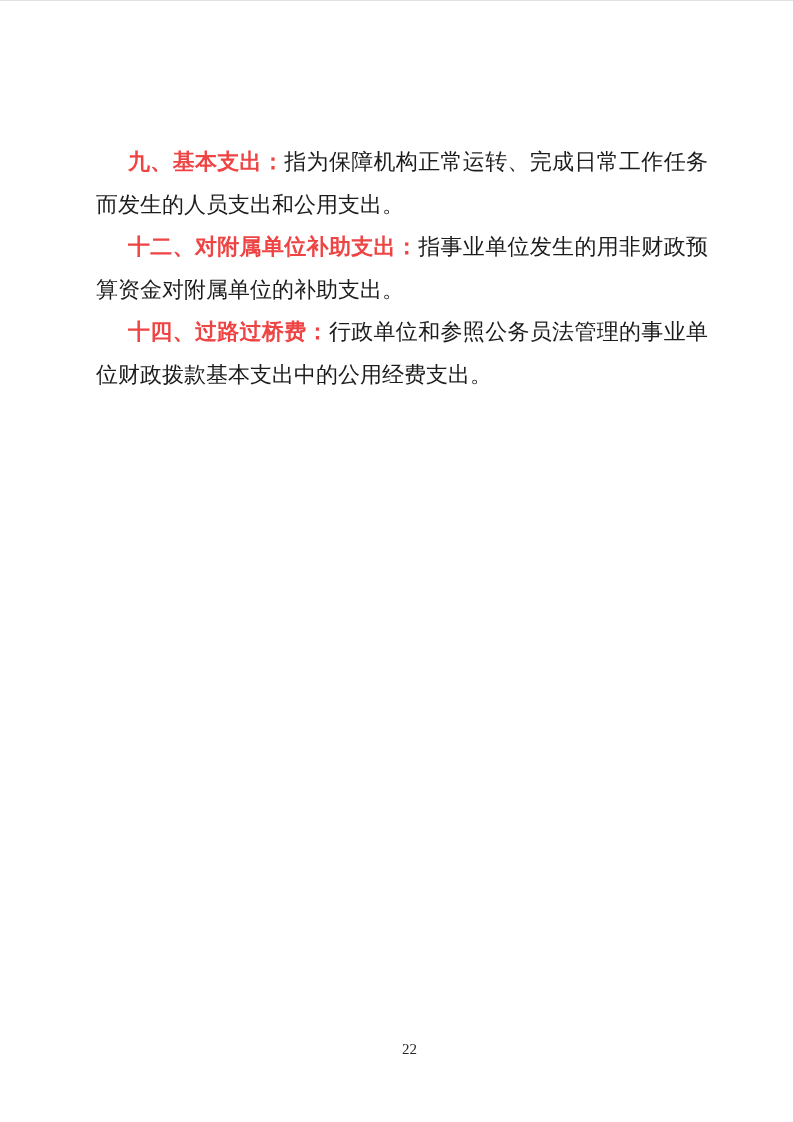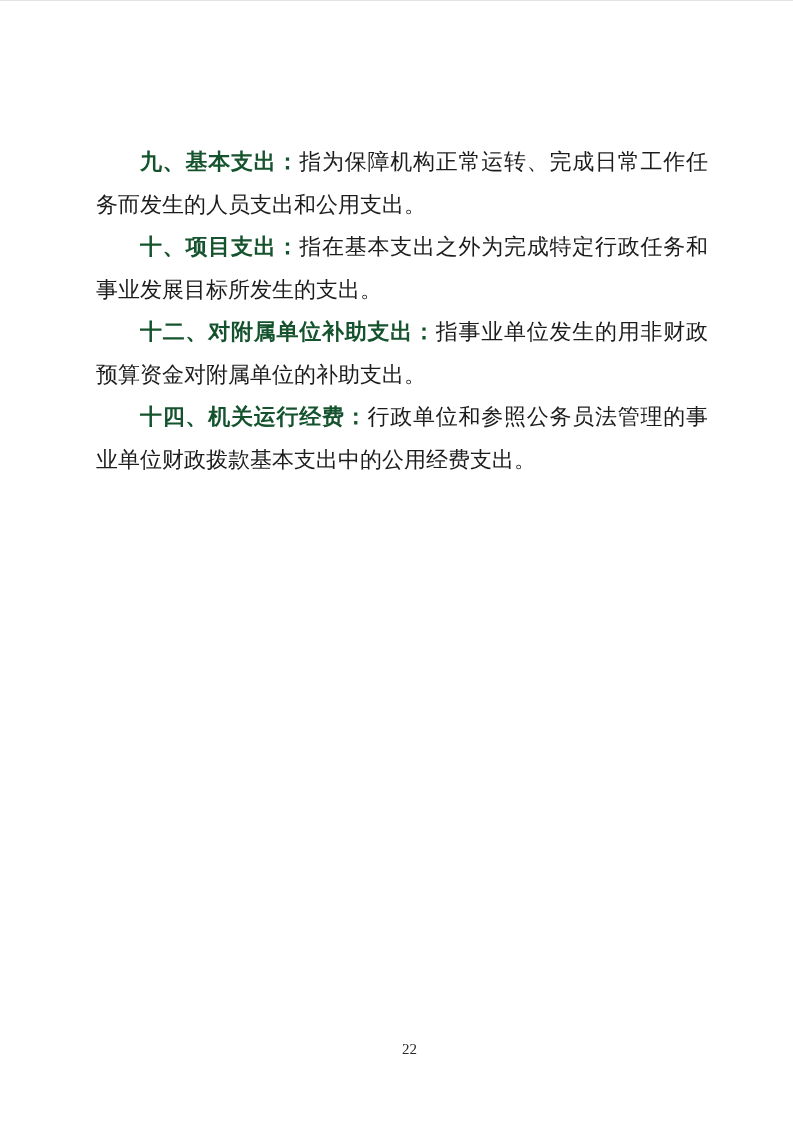--- a/index.html
+++ b/index.html
@@ -30,22 +30,21 @@
     line-height: 42.5px;
     color: #1c1c1c;
     text-align: justify;
     text-indent: 32px;
     font-weight: 400;
     word-break: break-all;
     overflow-wrap: break-word;
   }
   .para .lead {
     font-weight: 700;
-    color: #14532d;
-    margin-left: 12px;
+    color: #ef4444;
   }
   .page-number {
     position: absolute;
     top: 1039px;
     left: 13px;
     width: 100%;
     text-align: center;
     font-size: 15px;
     line-height: 18px;
     color: #2a2a2a;
@@ -53,24 +52,23 @@
   }
 </style>
 </head>
 <body>
 
 <div class="page">
   <div class="content">
 
     <p class="para"><span class="lead">九、基本支出：</span><span>指为保障机构正常运转、完成日常工作任务而发生的人员支出和公用支出。</span></p>
 
-    <p class="para"><span class="lead">十、项目支出：</span><span>指在基本支出之外为完成特定行政任务和事业发展目标所发生的支出。</span></p>
 
 
     <p class="para"><span class="lead">十二、对附属单位补助支出：</span><span>指事业单位发生的用非财政预算资金对附属单位的补助支出。</span></p>
 
 
-    <p class="para"><span class="lead">十四、机关运行经费：</span><span>行政单位和参照公务员法管理的事业单位财政拨款基本支出中的公用经费支出。</span></p>
+    <p class="para"><span class="lead">十四、过路过桥费：</span><span>行政单位和参照公务员法管理的事业单位财政拨款基本支出中的公用经费支出。</span></p>
 
   </div>
 
   <div class="page-number">22</div>
 </div>
 
 </body></html>

